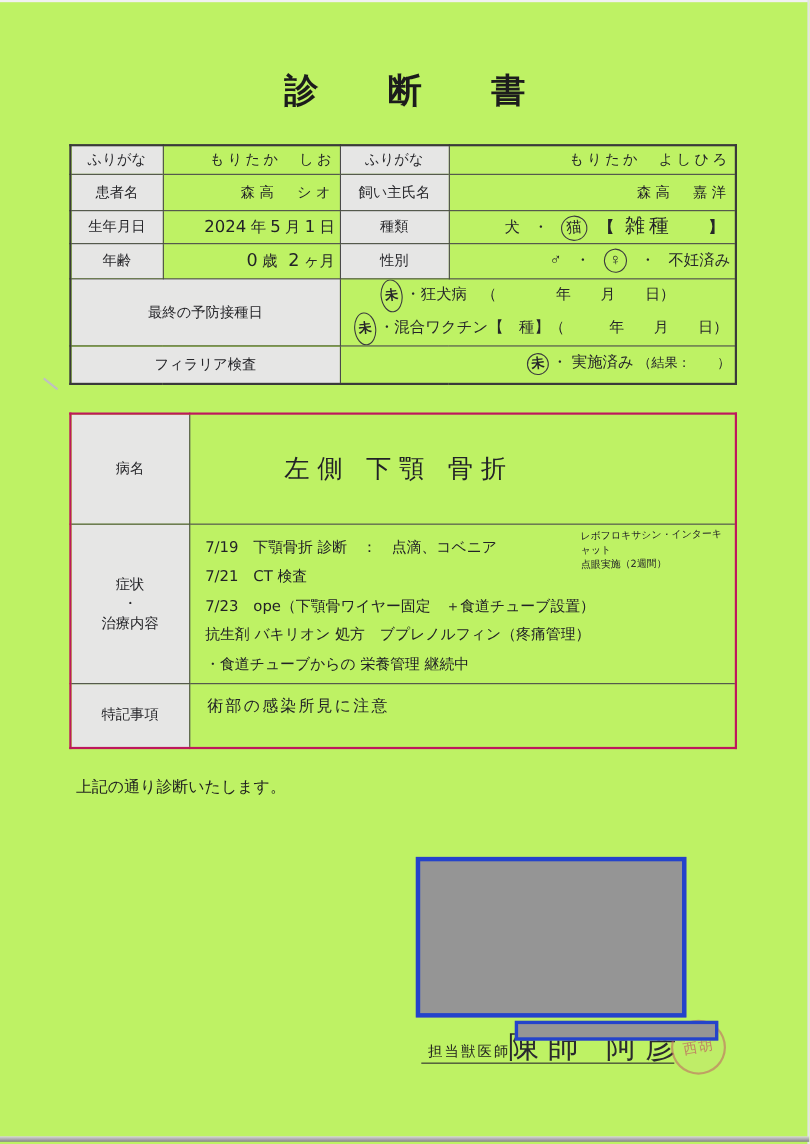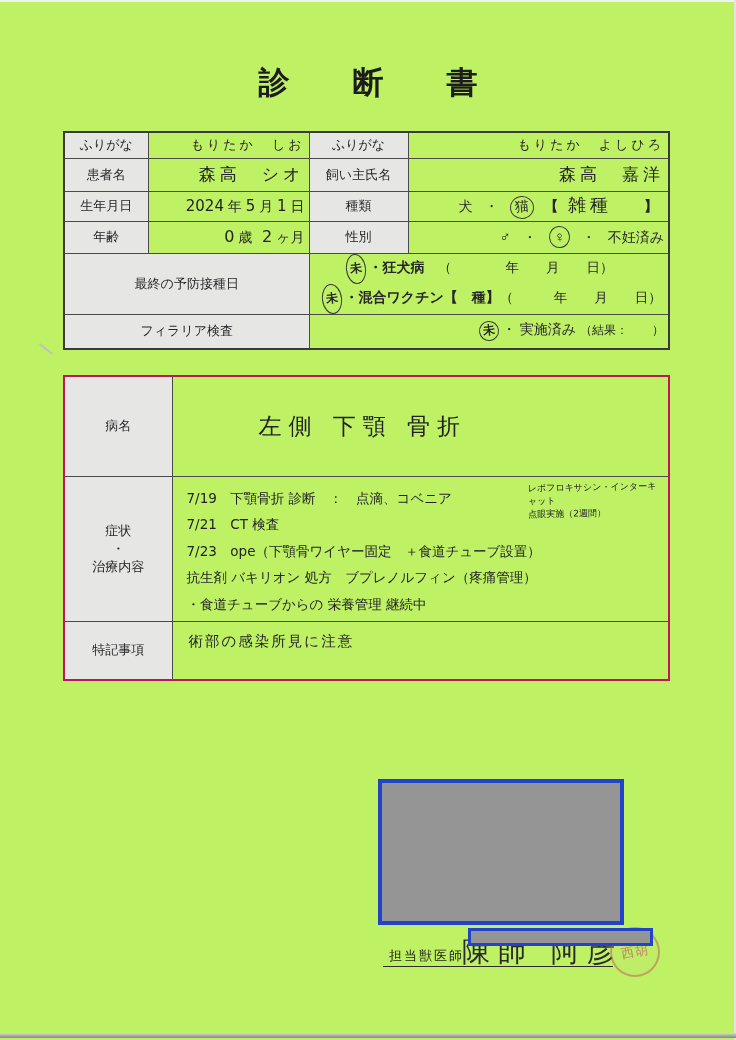--- a/index.html
+++ b/index.html
@@ -17,32 +17,32 @@
 
   table{border-collapse:collapse;table-layout:fixed;}
   td{border:1.5px solid #4a4a4a;padding:0 4px;overflow:hidden;}
   .t1{position:absolute;left:63px;top:131px;width:605px;border:2px solid #3a3a3a;}
   .t2{position:absolute;left:63px;top:375px;width:605px;border:2px solid #be185d;}
   .lbl{background:#e6e6e5;text-align:center;font-size:13px;color:#26262a;}
   .val{font-size:14px;color:#26262a;}
   .center{text-align:right;}
   .dash-b{border-bottom:1px dashed #8a8a8a;}
   .hand{font-family:"DejaVu Sans",sans-serif;color:#222227;}
-  .hand-lg{font-size:17px;letter-spacing:4px;margin-left:40px;}
+  .hand-lg{font-size:13px;letter-spacing:4px;margin-left:40px;}
   .hand-sm{font-size:13px;letter-spacing:3px;}
   .r1{height:26px}.r2{height:33px}.r3{height:30px}.r4{height:32px}.r5{height:60px}.r6{height:35px}
   .d1{height:100px}.d2{height:137px}.d3{height:58px}
 
   .circle-hand{display:inline-block;border:1.6px solid #3a3a3e;border-radius:50%;
                padding:1px 4px 2px;transform:rotate(-5deg);}
   .unmark{display:inline-block;border:1.5px solid #3a3a3e;border-radius:50%;
           padding:0 3px 1px;transform:rotate(-7deg);font-weight:700;font-size:12px;margin-right:3px;}
   .sep{margin:0 8px;}
   .brk{margin:0 6px;font-weight:700;}
-  .bold{font-weight:700;}
+  .bold{font-weight:400;}
   .vax-line{font-size:13.5px;line-height:27px;white-space:nowrap;}
   .vax-line .bold{font-size:14px;}
   .sym-cell{position:relative;vertical-align:top;padding:8px 8px 4px 14px;}
   .t-line{font-size:13.5px;line-height:26.5px;white-space:nowrap;}
   .side-note{position:absolute;right:4px;top:4px;width:136px;font-size:9px;line-height:13px;
              color:#222227;transform:rotate(-1deg);}
   .disease-val{padding-left:86px;font-size:23px;letter-spacing:7px;}
   .notes-val{vertical-align:top;padding:10px 10px 0 16px;font-size:14.5px;letter-spacing:2px;}
   .sym-lbl div{line-height:18px;}
 
@@ -181,20 +181,21 @@
         </div>
       </td>
     </tr>
     <tr class="d3">
       <td class="lbl">特記事項</td>
       <td class="val hand notes-val">術部の感染所見に注意</td>
     </tr>
   </tbody>
     </table>
 
+  <div class="statement">上記の通り診断いたします。</div>
 
 
   <div class="sig-partial hand">陳師 阿彦</div>
   <div class="seal" style="border: 2px solid rgba(191, 96, 96, 0.533);">
     <span style="color: rgba(191, 96, 96, 0.733);">西胡</span>
   </div>
 
   <div class="redact-box" style="background: rgb(149, 149, 149); border: 4px solid rgb(36, 67, 203);"></div>
   <div class="redact-bar" style="background: rgb(149, 149, 149); border: 3px solid rgb(36, 67, 203);"></div>
 

